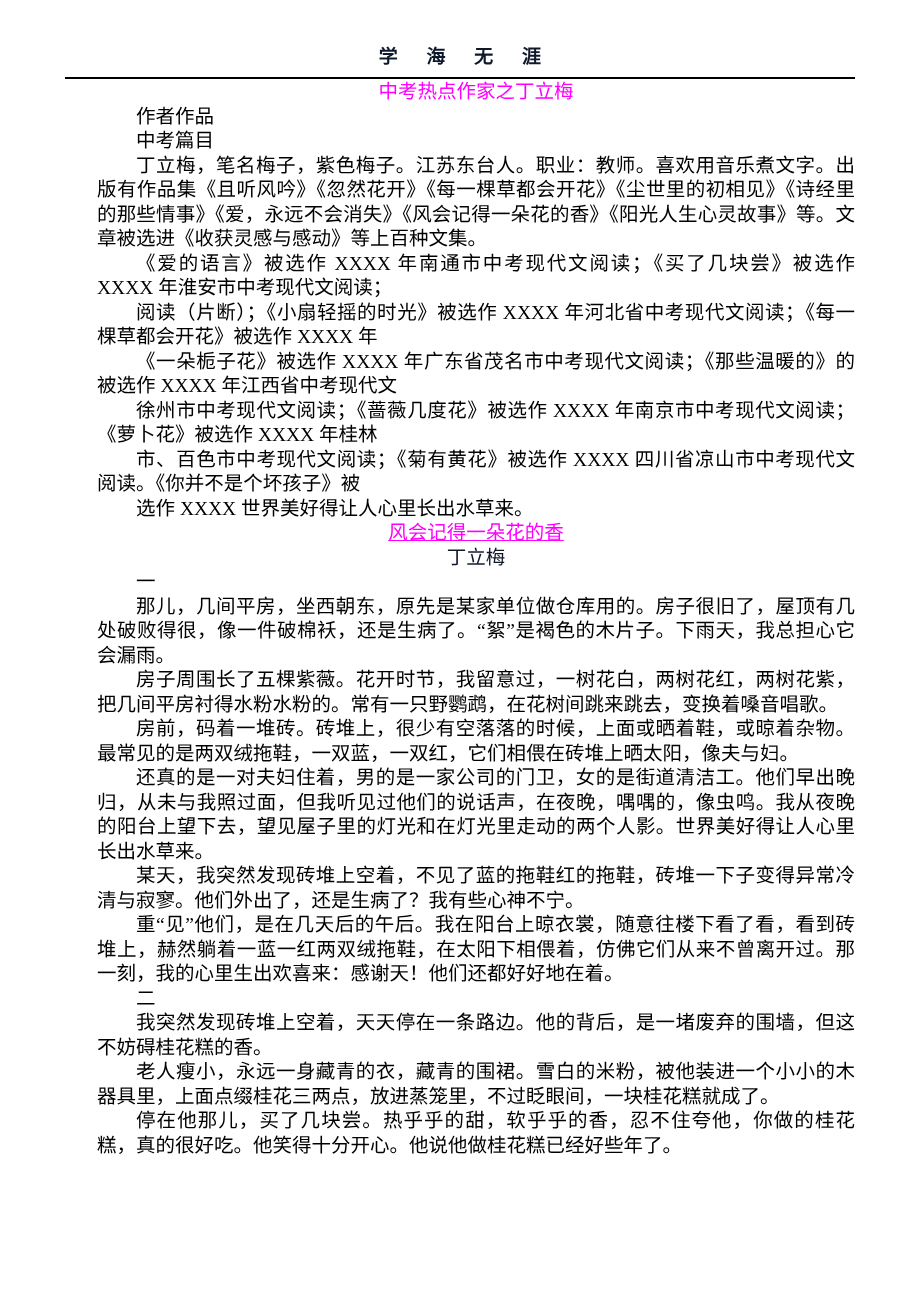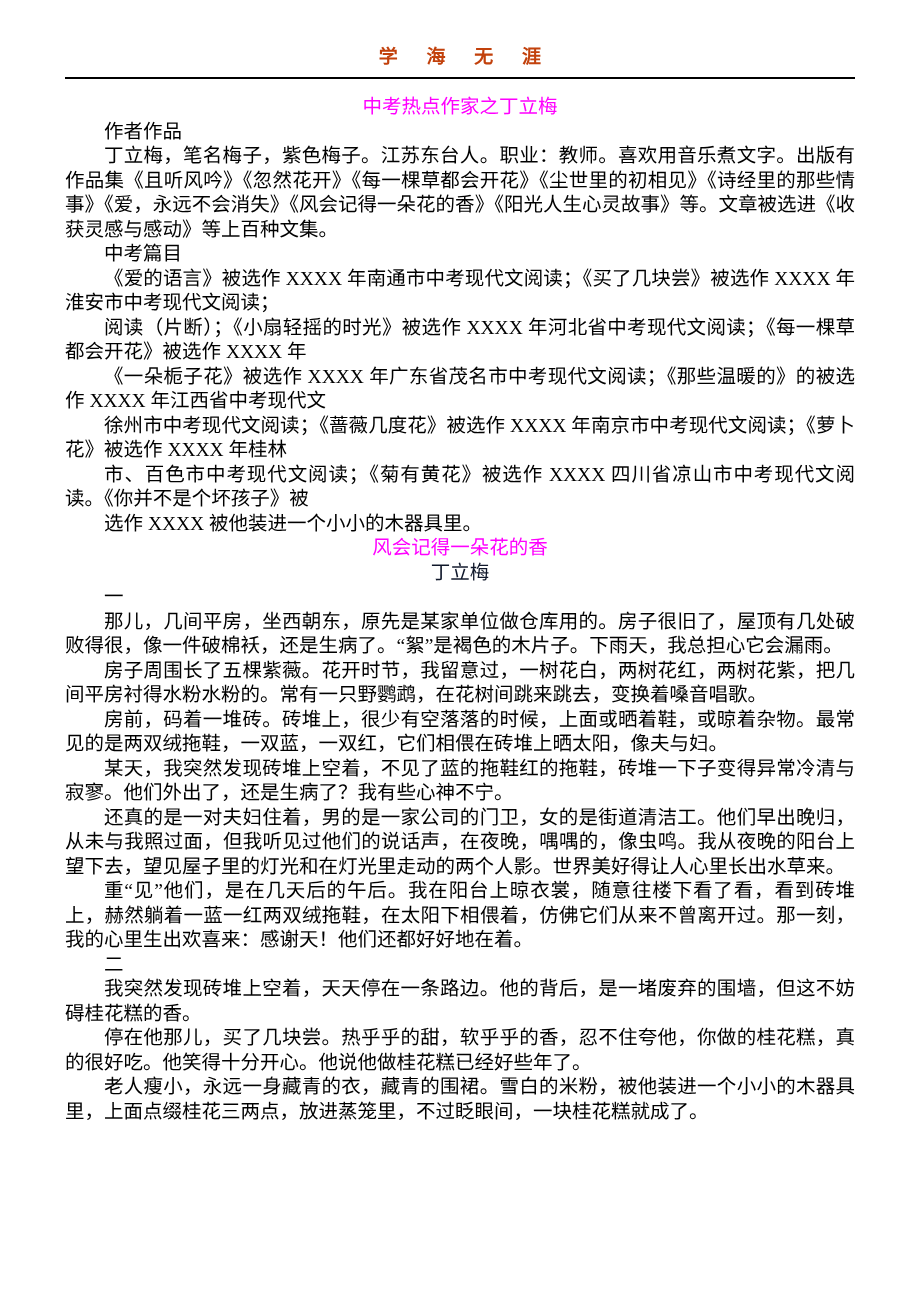--- a/index.html
+++ b/index.html
@@ -25,64 +25,65 @@
   }
   .header-text {
     display: inline-block;
     font-size: 19px;
     font-weight: bold;
     line-height: 22px;
     letter-spacing: 12px;
     margin-right: -12px;
   }
   .doc {
-    padding-top: 16px;
+    padding-top: 1px;
     font-size: 19.5px;
     line-height: 24.5px;
+    margin-left: 32px;
   }
   .c {
     text-align: center;
     text-indent: 0;
   }
   .p {
     text-indent: 2em;
     text-align: justify;
   }
   .accent { 
     color: #ff00ff;
   }
 </style>
 </head>
 <body>
 
 <div class="page">
 
   <header class="page-header">
-    <span class="header-text accent" style="color: #c2410c;">学 海 无 涯</span>
+    <span class="header-text accent" style="color: #0f172a;">学 海 无 涯</span>
   </header>
 
   <main class="doc">
     <div class="c accent" style="color: rgb(255, 0, 255);">中考热点作家之丁立梅</div>
     <div class="p">作者作品</div>
+    <div class="p">中考篇目</div>
     <div class="p">丁立梅，笔名梅子，紫色梅子。江苏东台人。职业：教师。喜欢用音乐煮文字。出版有作品集《且听风吟》《忽然花开》《每一棵草都会开花》《尘世里的初相见》《诗经里的那些情事》《爱，永远不会消失》《风会记得一朵花的香》《阳光人生心灵故事》等。文章被选进《收获灵感与感动》等上百种文集。</div>
-    <div class="p">中考篇目</div>
     <div class="p">《爱的语言》被选作 XXXX 年南通市中考现代文阅读；《买了几块尝》被选作 XXXX 年淮安市中考现代文阅读；</div>
     <div class="p">阅读（片断）；《小扇轻摇的时光》被选作 XXXX 年河北省中考现代文阅读；《每一棵草都会开花》被选作 XXXX 年</div>
     <div class="p">《一朵栀子花》被选作 XXXX 年广东省茂名市中考现代文阅读；《那些温暖的》的被选作 XXXX 年江西省中考现代文</div>
     <div class="p">徐州市中考现代文阅读；《蔷薇几度花》被选作 XXXX 年南京市中考现代文阅读；《萝卜花》被选作 XXXX 年桂林</div>
     <div class="p">市、百色市中考现代文阅读；《菊有黄花》被选作 XXXX 四川省凉山市中考现代文阅读。《你并不是个坏孩子》被</div>
-    <div class="p">选作 XXXX 被他装进一个小小的木器具里。</div>
-    <div class="c accent" style="color: rgb(255, 0, 255);">风会记得一朵花的香</div>
+    <div class="p">选作 XXXX 世界美好得让人心里长出水草来。</div>
+    <div class="c accent" style="color: rgb(255, 0, 255); text-decoration: underline;">风会记得一朵花的香</div>
     <div class="c accent" style="color: #0f172a;">丁立梅</div>
     <div class="p">一</div>
     <div class="p">那儿，几间平房，坐西朝东，原先是某家单位做仓库用的。房子很旧了，屋顶有几处破败得很，像一件破棉袄，还是生病了。“絮”是褐色的木片子。下雨天，我总担心它会漏雨。</div>
     <div class="p">房子周围长了五棵紫薇。花开时节，我留意过，一树花白，两树花红，两树花紫，把几间平房衬得水粉水粉的。常有一只野鹦鹉，在花树间跳来跳去，变换着嗓音唱歌。</div>
     <div class="p">房前，码着一堆砖。砖堆上，很少有空落落的时候，上面或晒着鞋，或晾着杂物。最常见的是两双绒拖鞋，一双蓝，一双红，它们相偎在砖堆上晒太阳，像夫与妇。</div>
+    <div class="p">还真的是一对夫妇住着，男的是一家公司的门卫，女的是街道清洁工。他们早出晚归，从未与我照过面，但我听见过他们的说话声，在夜晚，喁喁的，像虫鸣。我从夜晚的阳台上望下去，望见屋子里的灯光和在灯光里走动的两个人影。世界美好得让人心里长出水草来。</div>
     <div class="p">某天，我突然发现砖堆上空着，不见了蓝的拖鞋红的拖鞋，砖堆一下子变得异常冷清与寂寥。他们外出了，还是生病了？我有些心神不宁。</div>
-    <div class="p">还真的是一对夫妇住着，男的是一家公司的门卫，女的是街道清洁工。他们早出晚归，从未与我照过面，但我听见过他们的说话声，在夜晚，喁喁的，像虫鸣。我从夜晚的阳台上望下去，望见屋子里的灯光和在灯光里走动的两个人影。世界美好得让人心里长出水草来。</div>
     <div class="p">重“见”他们，是在几天后的午后。我在阳台上晾衣裳，随意往楼下看了看，看到砖堆上，赫然躺着一蓝一红两双绒拖鞋，在太阳下相偎着，仿佛它们从来不曾离开过。那一刻，我的心里生出欢喜来：感谢天！他们还都好好地在着。</div>
     <div class="p">二</div>
     <div class="p">我突然发现砖堆上空着，天天停在一条路边。他的背后，是一堵废弃的围墙，但这不妨碍桂花糕的香。</div>
+    <div class="p">老人瘦小，永远一身藏青的衣，藏青的围裙。雪白的米粉，被他装进一个小小的木器具里，上面点缀桂花三两点，放进蒸笼里，不过眨眼间，一块桂花糕就成了。</div>
     <div class="p">停在他那儿，买了几块尝。热乎乎的甜，软乎乎的香，忍不住夸他，你做的桂花糕，真的很好吃。他笑得十分开心。他说他做桂花糕已经好些年了。</div>
-    <div class="p">老人瘦小，永远一身藏青的衣，藏青的围裙。雪白的米粉，被他装进一个小小的木器具里，上面点缀桂花三两点，放进蒸笼里，不过眨眼间，一块桂花糕就成了。</div>
   </main>
 
 </div>
 
 </body></html>

